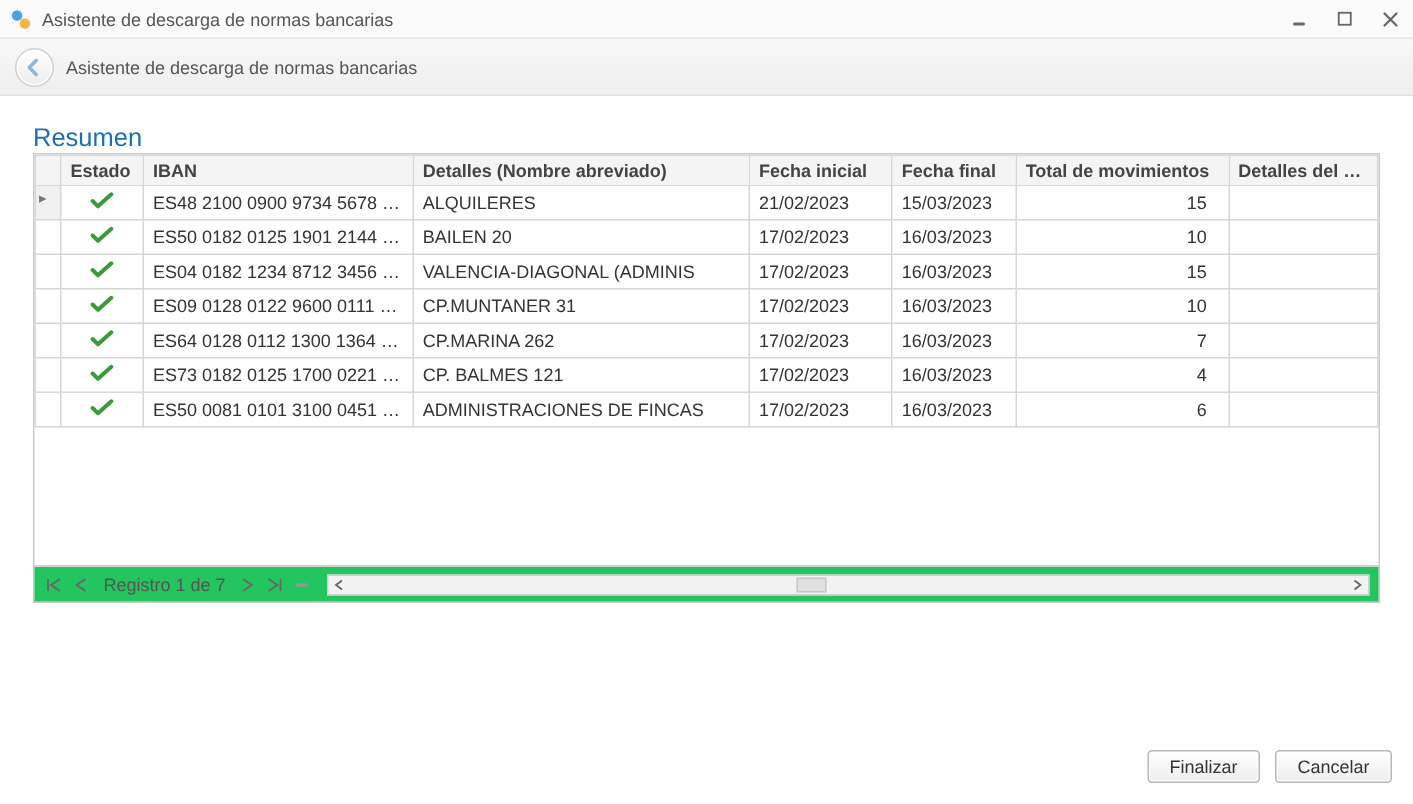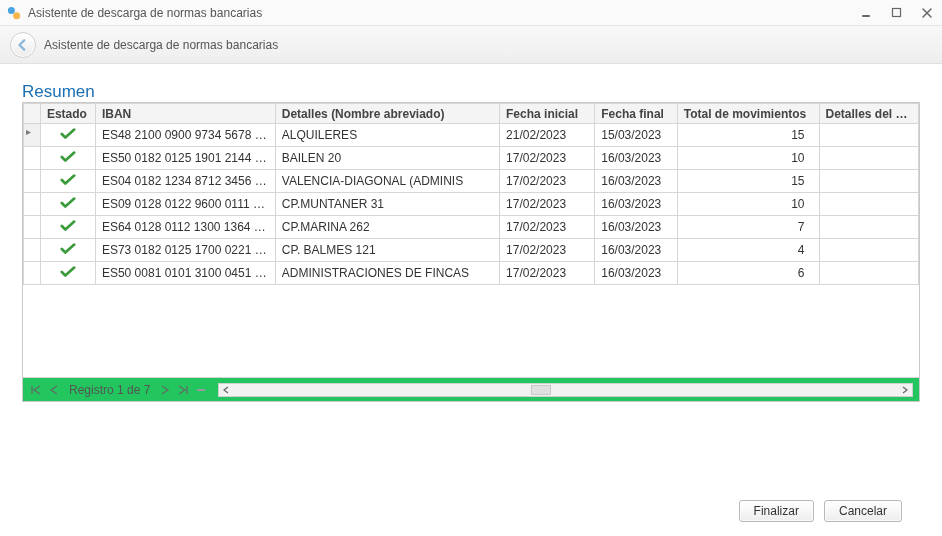--- a/index.html
+++ b/index.html
@@ -43,21 +43,21 @@
 
   .check { display:inline-flex; width:16px; height:16px; align-items:center; justify-content:center; }
 
   .nav-footer { display:flex; align-items:center; gap:4px; padding:3px 6px; border-top:1px solid #d6d6d6; background:#22c55e; height:24px; }
   .nav-footer .nav-btn { width:14px; height:14px; display:flex; align-items:center; justify-content:center; color:#666; cursor:pointer; }
   .nav-footer .rec { margin:0 4px; color:#555; }
   .nav-footer .scrollbar { flex:1; height:14px; margin-left:6px; border:1px solid #cfcfcf; background:#f2f2f2; display:flex; align-items:center; position:relative; }
   .nav-footer .scrollbar .sb-left, .nav-footer .scrollbar .sb-right { width:14px; height:12px; display:flex; align-items:center; justify-content:center; color:#666; cursor:pointer; }
   .nav-footer .scrollbar .thumb { position:absolute; left:45%; top:1px; width:20px; height:10px; background:#e0e0e0; border:1px solid #c8c8c8; }
 
-  .dlg-footer { position:absolute; right:40px; bottom:14px; display:flex; gap:10px;margin-left:16px; }
+  .dlg-footer { position:absolute; right:14px; bottom:14px; display:flex; gap:10px;margin-left:16px; }
 
 </style>
 </head>
 <body>
 
 <div class="titlebar">
   <span class="app-icon">
     <svg width="14" height="14" viewBox="0 0 16 16">
         <circle cx="5" cy="5" r="4" fill="#4aa3e0"></circle>
         <circle cx="11" cy="11" r="4" fill="#f5b54a"></circle>

